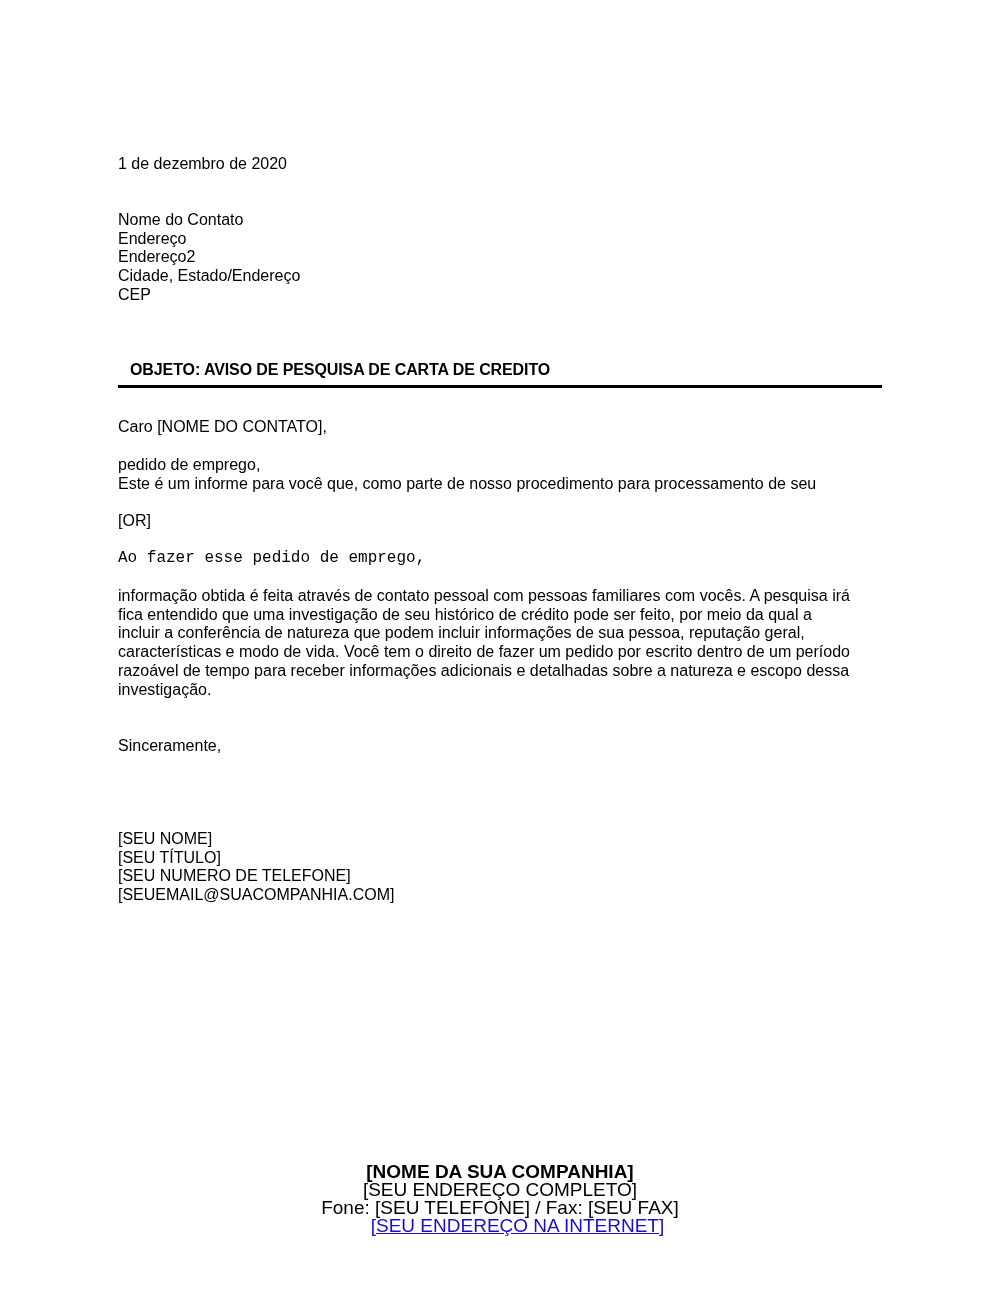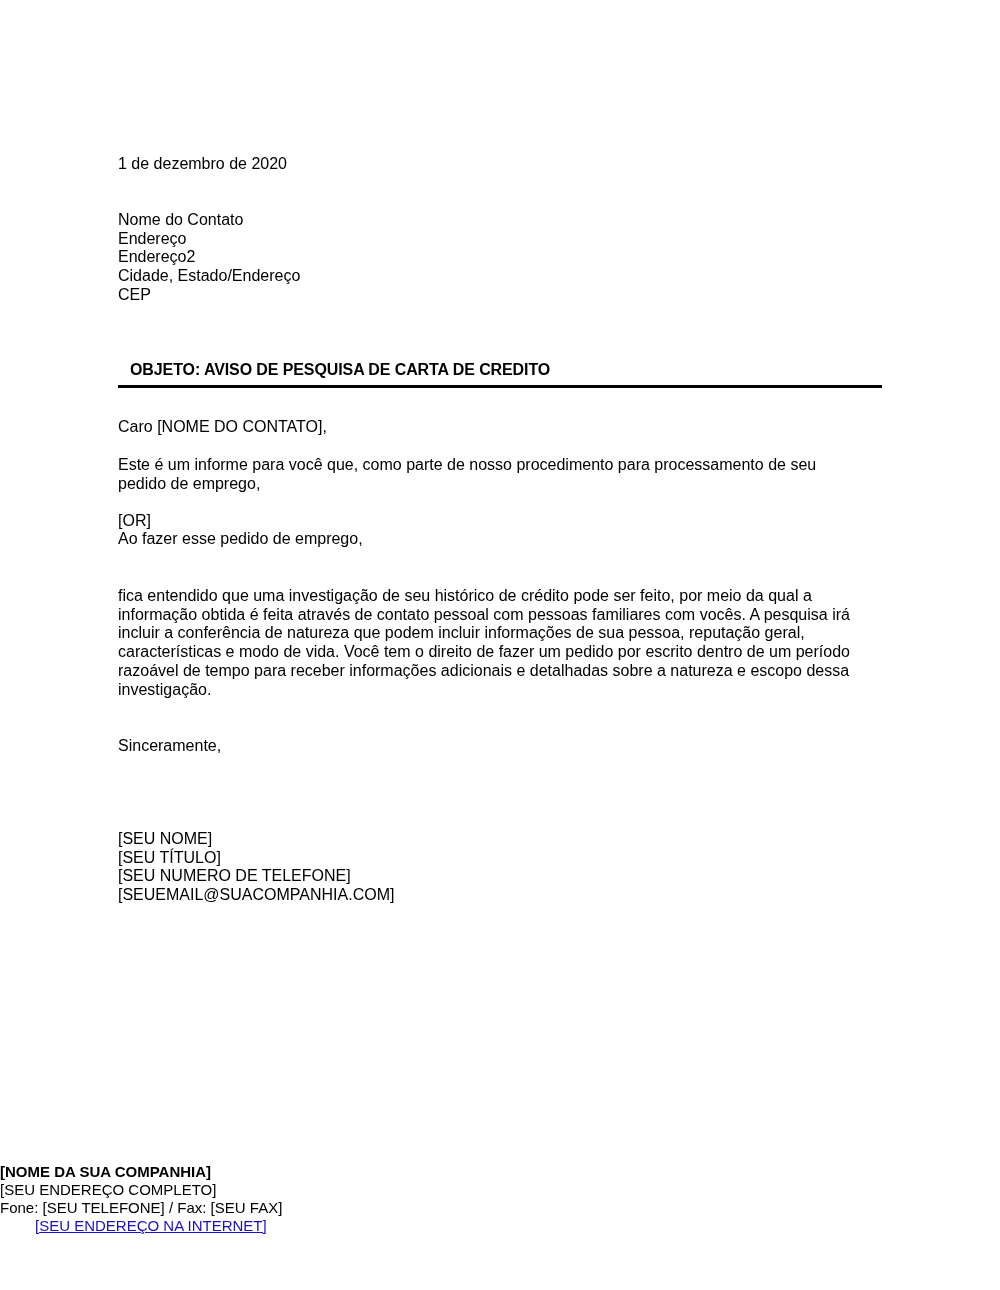--- a/index.html
+++ b/index.html
@@ -37,30 +37,31 @@
       position: absolute;
       left: 118px;
       top: 385px;
       width: 764px;
       height: 3px;
       background: #000000;
     }
     .salutation { top: 418px; }
     .para1 { top: 456px; width: 764px; }
     .or { top: 512px; }
-    .para2 { top: 530px; }
+    .para2 { top: 549px; font-family: Liberation Mono, monospace; }
     .para3 { top: 587px; width: 764px; }
     .closing { top: 737px; }
     .signature { top: 830px; }
     .footer {
       position: absolute;
       left: 0;
       top: 1163px;
       width: 1000px;
-      font-size: 15px;
+      text-align: center;
+      font-size: 19px;
       line-height: 18px;
     }
     .footer .company { font-weight: bold; }
     .footer a {
       color: #1a0dcc;
       text-decoration: underline;
       margin-left: 35px;
     }
   </style>
 </head>
@@ -77,31 +78,31 @@
     <span class="line">Cidade, Estado/Endereço</span>
     <span class="line">CEP</span>
   </div>
 
   <div class="abs subject line">OBJETO: AVISO DE PESQUISA DE CARTA DE CREDITO</div>
   <div class="rule"></div>
 
   <div class="abs salutation line">Caro [NOME DO CONTATO],</div>
 
   <div class="abs para1">
+    <span class="line">pedido de emprego,</span>
     <span class="line">Este é um informe para você que, como parte de nosso procedimento para processamento de seu</span>
-    <span class="line">pedido de emprego,</span>
   </div>
 
   <div class="abs or line">[OR]</div>
 
   <div class="abs para2 line">Ao fazer esse pedido de emprego,</div>
 
   <div class="abs para3">
+    <span class="line">informação obtida é feita através de contato pessoal com pessoas familiares com vocês. A pesquisa irá</span>
     <span class="line">fica entendido que uma investigação de seu histórico de crédito pode ser feito, por meio da qual a</span>
-    <span class="line">informação obtida é feita através de contato pessoal com pessoas familiares com vocês. A pesquisa irá</span>
     <span class="line">incluir a conferência de natureza que podem incluir informações de sua pessoa, reputação geral,</span>
     <span class="line">características e modo de vida. Você tem o direito de fazer um pedido por escrito dentro de um período</span>
     <span class="line">razoável de tempo para receber informações adicionais e detalhadas sobre a natureza e escopo dessa</span>
     <span class="line">investigação.</span>
   </div>
 
   <div class="abs closing line">Sinceramente,</div>
 
   <div class="abs signature">
     <span class="line">[SEU NOME]</span>

